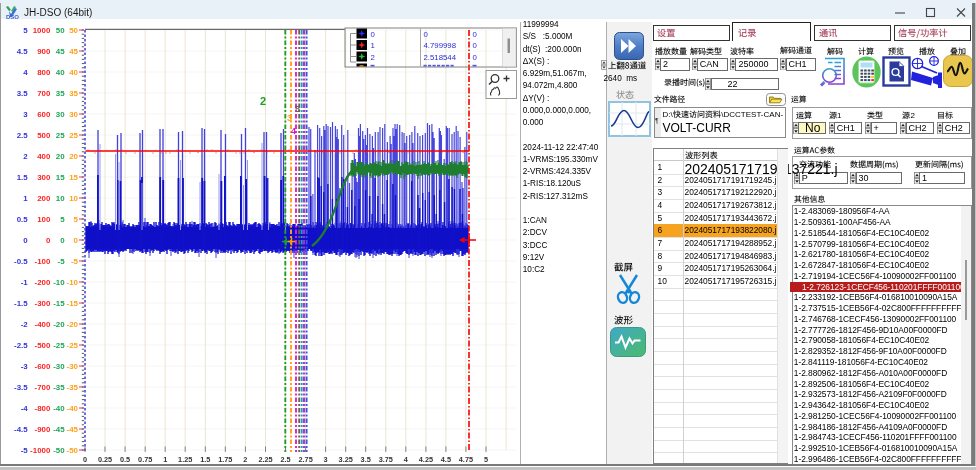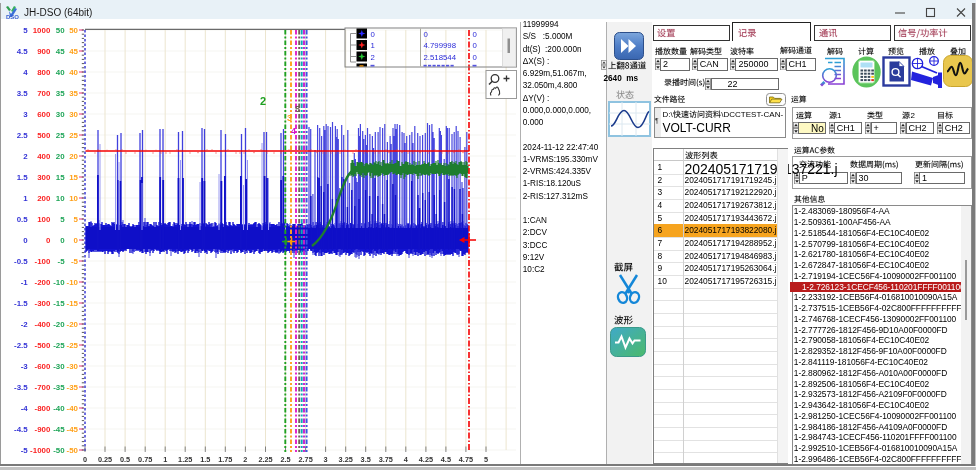--- a/index.html
+++ b/index.html
@@ -460,21 +460,21 @@
     <path d="M503.5 78.5 h6 M506.5 75.5 v6" stroke="#333" stroke-width="1.3"></path>
     <path d="M491 95.5 c-1-2 -0.5-3 0.5-3.5 l0.3-1.5 c0.2-1 1-1.5 1.7-1.2 l0.4-1 c0.4-0.8 1.4-0.8 1.8-0.1 l0.5-0.7 c0.5-0.8 1.6-0.5 1.8 0.3 l1.5 3.5 c0.5 1.5 0 3-1 4.2" stroke="#333" stroke-width="1.1" fill="none"></path>
   </svg>
 <div class="ab" style="left:520px;top:22px;width:86.5px;height:442px;background:#fff;border-left:1px solid #b0b0b0;border-right:1px solid #b0b0b0"></div>
 <div class="ab" style="left:522.8px;top:19px;width:84px;font-size:8.2px;line-height:12.25px;color:#000;white-space:nowrap">
     <div>11999994</div>
     <div>S/S&nbsp;&nbsp;&nbsp;:5.000M</div>
     <div>dt(S)&nbsp;&nbsp;:200.000n</div>
     <div>ΔX(S) :</div>
     <div>6.929m,51.067m,</div>
-    <div>32.050m,4.800</div>
+    <div>94.072m,4.800</div>
     <div>ΔY(V) :</div>
     <div>0.000,0.000,0.000,</div>
     <div>0.000</div>
     <div>&nbsp;</div>
     <div>2024-11-12 22:47:40</div>
     <div>1-VRMS:195.330mV</div>
     <div>2-VRMS:424.335V</div>
     <div>1-RIS:18.120uS</div>
     <div>2-RIS:127.312mS</div>
     <div>&nbsp;</div>
@@ -504,21 +504,21 @@
 </svg>
 <svg class="ab" style="left:607.5px;top:60.7px" width="40" height="12">
     <g transform="scale(0.00840) translate(0,905)" fill="#000" stroke="#000" stroke-width="10">
       <use href="#g4E0A" x="0.0"></use>
       <use href="#g7FFB" x="1000.0"></use>
       <use href="#g0038" x="2000.0"></use>
       <use href="#g901A" x="2555.0"></use>
       <use href="#g9053" x="3555.0"></use>
     </g>
   </svg>
-<div class="ab" style="left:603.5px;top:74.3px;font-size:8.2px;font-weight:bold;color:#000">2640&nbsp;&nbsp;ms</div>
+<div class="ab" style="left:603.5px;top:74.3px;font-size:8.2px;font-weight:normal;color:#000">2640&nbsp;&nbsp;ms</div>
 <svg class="ab" style="left:615.8px;top:90.0px" width="19" height="12">
     <g transform="scale(0.00900) translate(0,905)" fill="#8a8a8a" stroke="#8a8a8a" stroke-width="10">
       <use href="#g72B6" x="0.0"></use>
       <use href="#g6001" x="1000.0"></use>
     </g>
   </svg>
 <svg class="ab" style="left:608px;top:100.5px" width="43" height="36">
 <rect x="1" y="1" width="41" height="34" fill="#fff" stroke="#8fc3e0" stroke-width="2"></rect>
 <path d="M1 12 H42 M1 23 H42 M14 1 V35 M28 1 V35" stroke="#dce8f0" stroke-width="1"></path>
 <path d="M3 25 C8 25 10 9.5 16 9.5 S24 26.5 30 26.5 S38 12 41 10.5" stroke="#1a3a8c" stroke-width="1.6" fill="none"></path>
@@ -819,21 +819,21 @@
       <use href="#g76EE" x="0.0"></use>
       <use href="#g6807" x="1000.0"></use>
     </g>
   </svg>
 <svg class="ab" style="left:792.9px;top:121.5px" width="6" height="12">
     <rect x="0.5" y="0.5" width="5" height="5.2" fill="#f0f0f0" stroke="#707070" stroke-width="0.7"></rect>
     <rect x="0.5" y="6.5" width="5" height="5.5" fill="#f0f0f0" stroke="#707070" stroke-width="0.7"></rect>
     <path d="M3 1.8 l1.8 2.4 h-3.6 z" fill="#222"></path>
     <path d="M3 10.7 l1.8 -2.4 h-3.6 z" fill="#222"></path>
   </svg>
-<div class="ab" style="left:798.1px;top:121.5px;width:27.5px;height:12.4px;background:#fef9c3;border:1px solid #6a6a6a;font-size:10px;line-height:11.4px;padding-left:12px">No</div>
+<div class="ab" style="left:798.1px;top:121.5px;width:27.5px;height:12.4px;background:#fef9c3;border:1px solid #6a6a6a;font-size:12px;line-height:11.4px;padding-left:6px">No</div>
 <svg class="ab" style="left:828.6px;top:121.5px" width="6" height="12">
     <rect x="0.5" y="0.5" width="5" height="5.2" fill="#f0f0f0" stroke="#707070" stroke-width="0.7"></rect>
     <rect x="0.5" y="6.5" width="5" height="5.5" fill="#f0f0f0" stroke="#707070" stroke-width="0.7"></rect>
     <path d="M3 1.8 l1.8 2.4 h-3.6 z" fill="#222"></path>
     <path d="M3 10.7 l1.8 -2.4 h-3.6 z" fill="#222"></path>
   </svg>
 <div class="ab" style="left:833.8px;top:121.5px;width:28.5px;height:12.4px;background:#fff;border:1px solid #6a6a6a;font-size:9px;line-height:11.4px;padding-left:2px">CH1</div>
 <svg class="ab" style="left:865.3px;top:121.5px" width="6" height="12">
     <rect x="0.5" y="0.5" width="5" height="5.2" fill="#f0f0f0" stroke="#707070" stroke-width="0.7"></rect>
     <rect x="0.5" y="6.5" width="5" height="5.5" fill="#f0f0f0" stroke="#707070" stroke-width="0.7"></rect>

